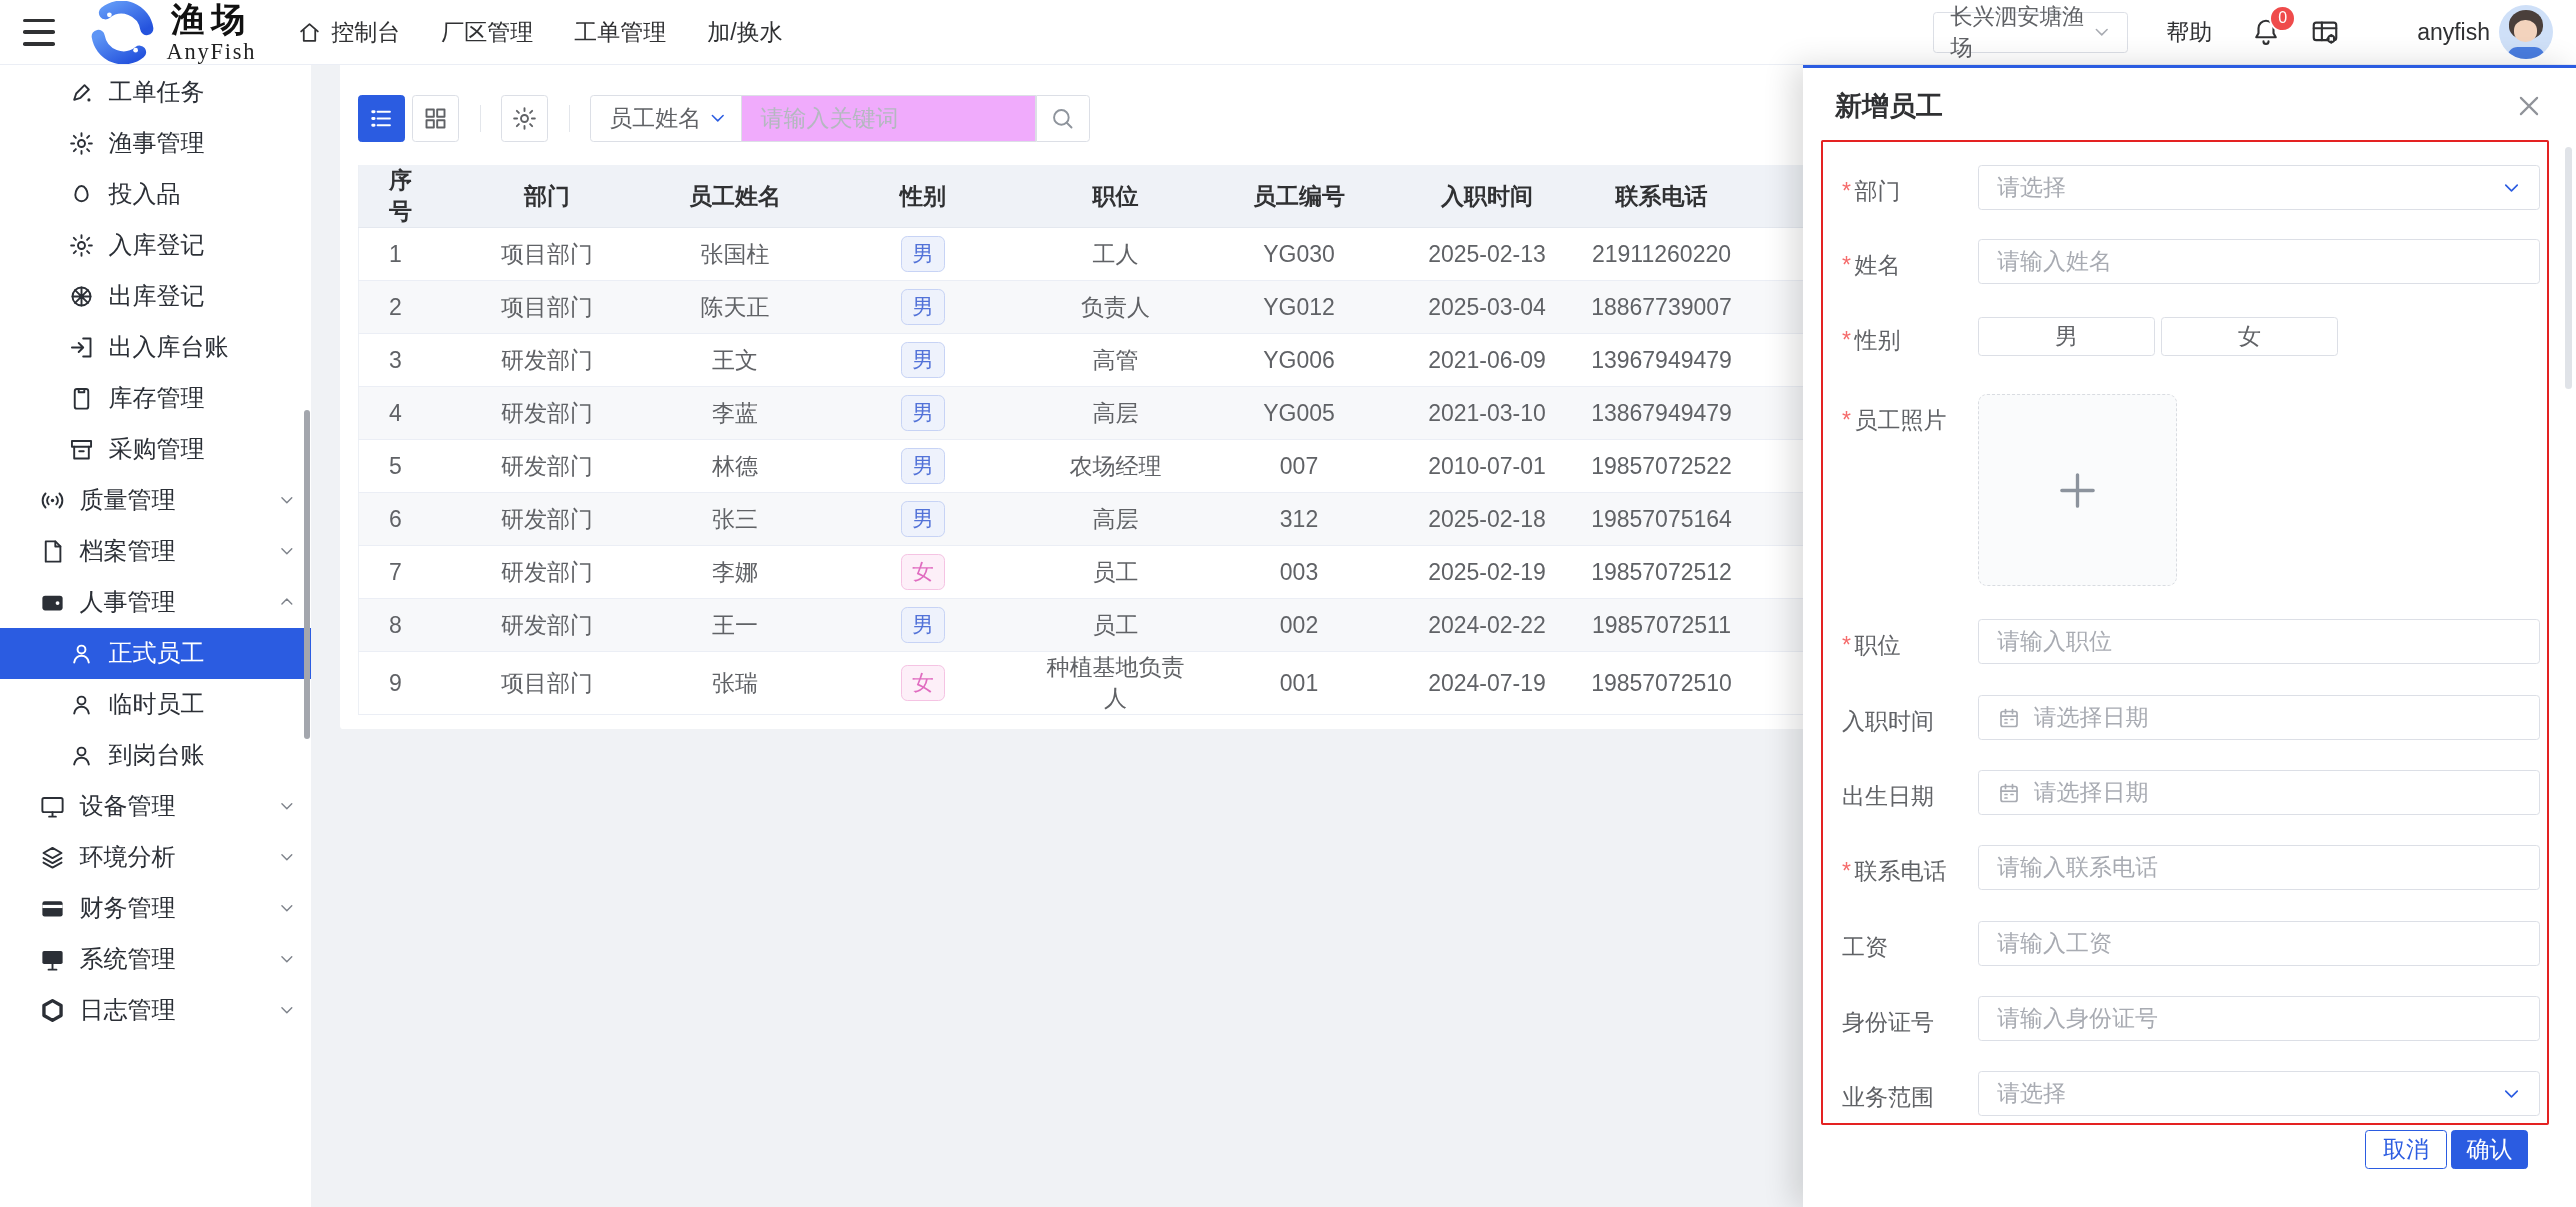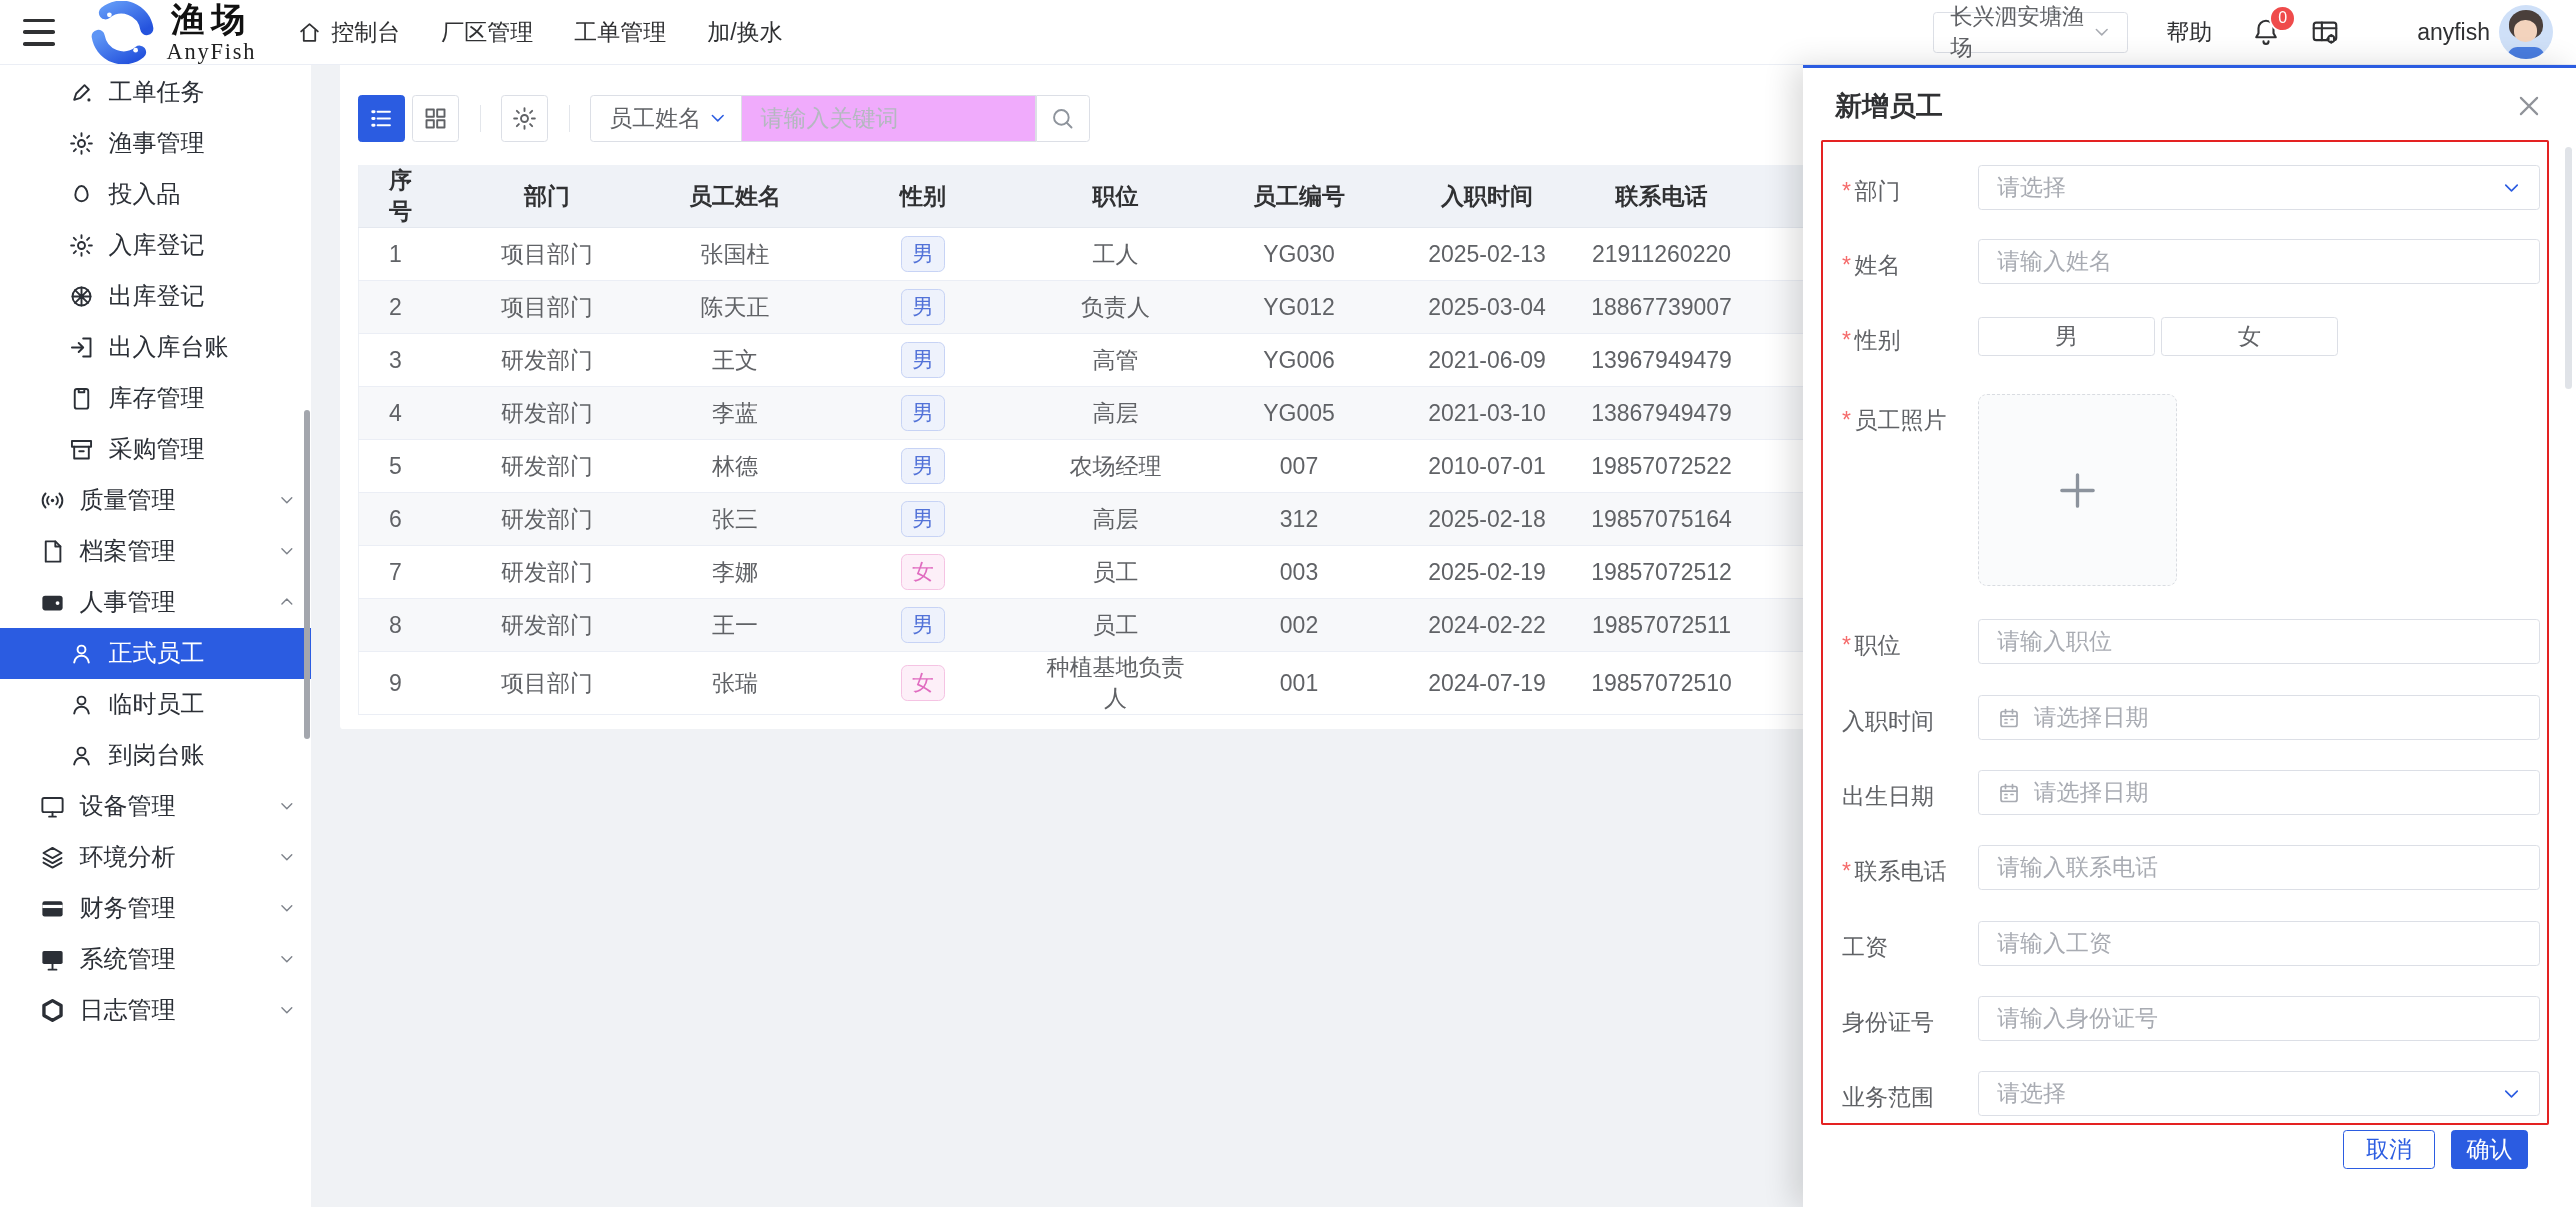--- a/index.html
+++ b/index.html
@@ -90,21 +90,21 @@
   .f-box .ph{color:#a8abb2;font-size:23px;flex:1;white-space:nowrap;overflow:hidden}
   .f-box .chev{color:var(--primary)}
   .f-box .cal{color:#a8abb2;margin-right:12.5px}
   .f-box.is-select{cursor:pointer}
   .gender-btn{position:absolute;top:2.7px;width:177px;height:39px;border:0.9px solid #dcdfe6;border-radius:3.6px;background:#fff;
               color:#606266;font-size:23px;display:flex;align-items:center;justify-content:center;cursor:pointer}
   .upload-box{position:absolute;left:175px;top:0;width:199px;height:192px;border:1.8px dashed #d9dce1;border-radius:9px;
               background:#fafbfc;display:flex;align-items:center;justify-content:center;color:#8c939d;cursor:pointer}
   .drawer-footer-btn{position:absolute;top:1062px;height:39px;border-radius:3.6px;font-size:23px;display:flex;
                      align-items:center;justify-content:center;cursor:pointer}
-  .btn-cancel{left:540px;width:92px;background:#fff;border:1.8px solid var(--primary);color:var(--primary)}
+  .btn-cancel{left:562px;width:82px;background:#fff;border:1.8px solid var(--primary);color:var(--primary)}
   .btn-confirm{left:648px;width:77px;background:var(--primary);border:1.8px solid var(--primary);color:#fff}
   .drawer-thumb{position:absolute;right:3.6px;top:79px;width:7.2px;height:242px;background:#e0e3e8;border-radius:3.6px;cursor:grab}
 </style>
 </head>
 <body>
 
 <div class="app" style="--primary: #2b5ce1; --red: #e42222; --male-bg: #eef2fc; --male-bd: #c7d3f5; --male-tx: #5272d8; --female-bg: #fdeff8; --female-bd: #f5c3e3; --female-tx: #e06cc0;">
 
   <header class="navbar">
     <div class="burger">

